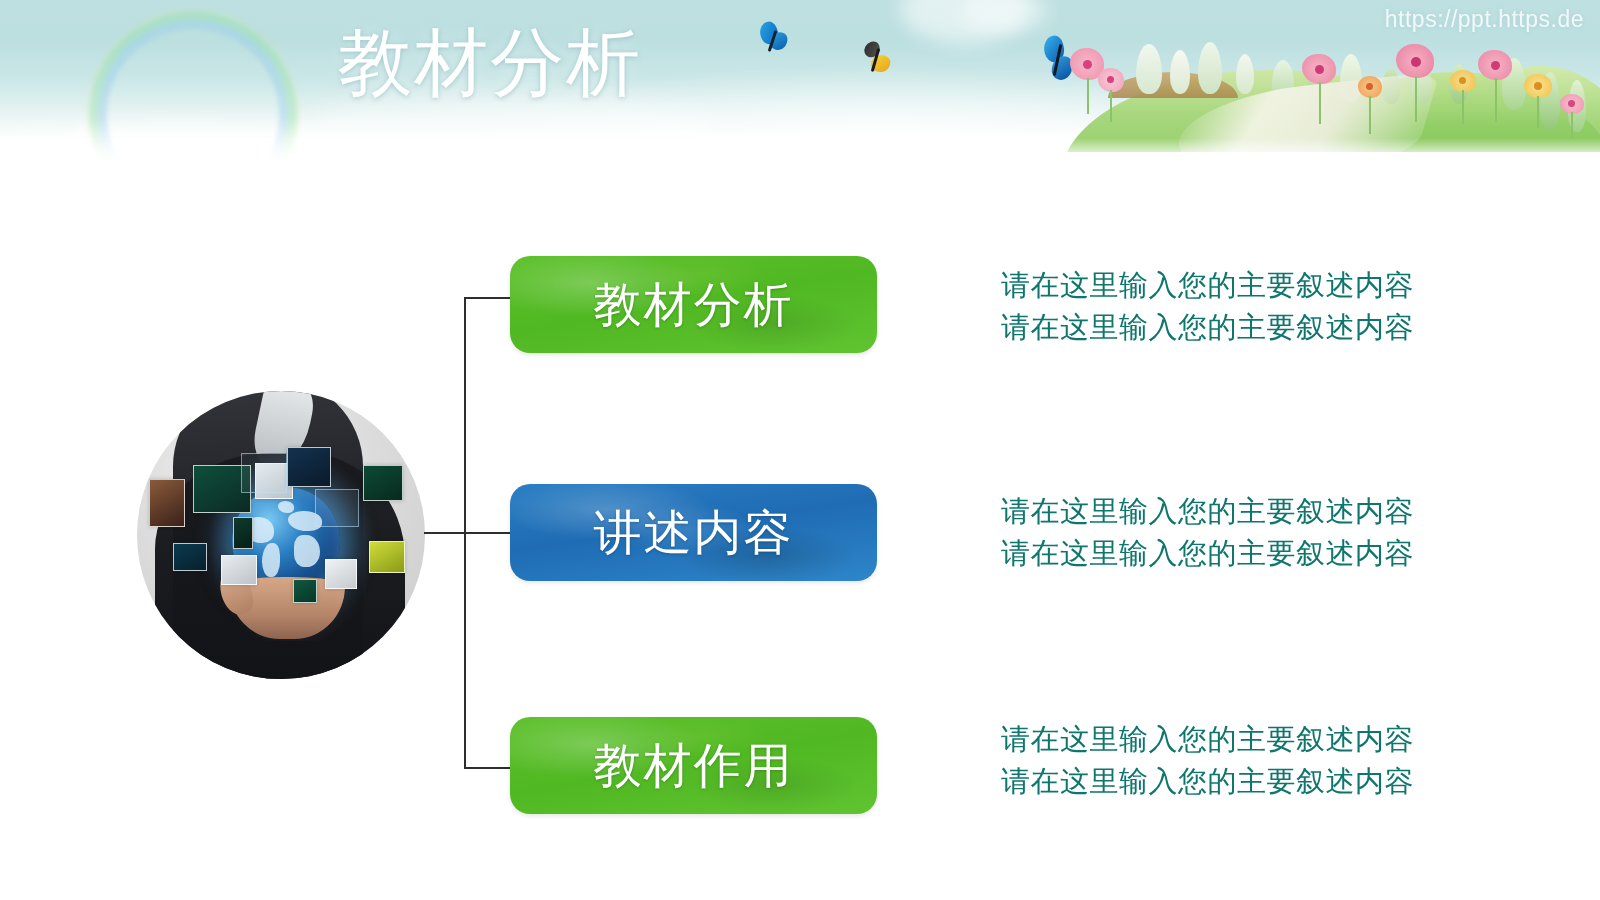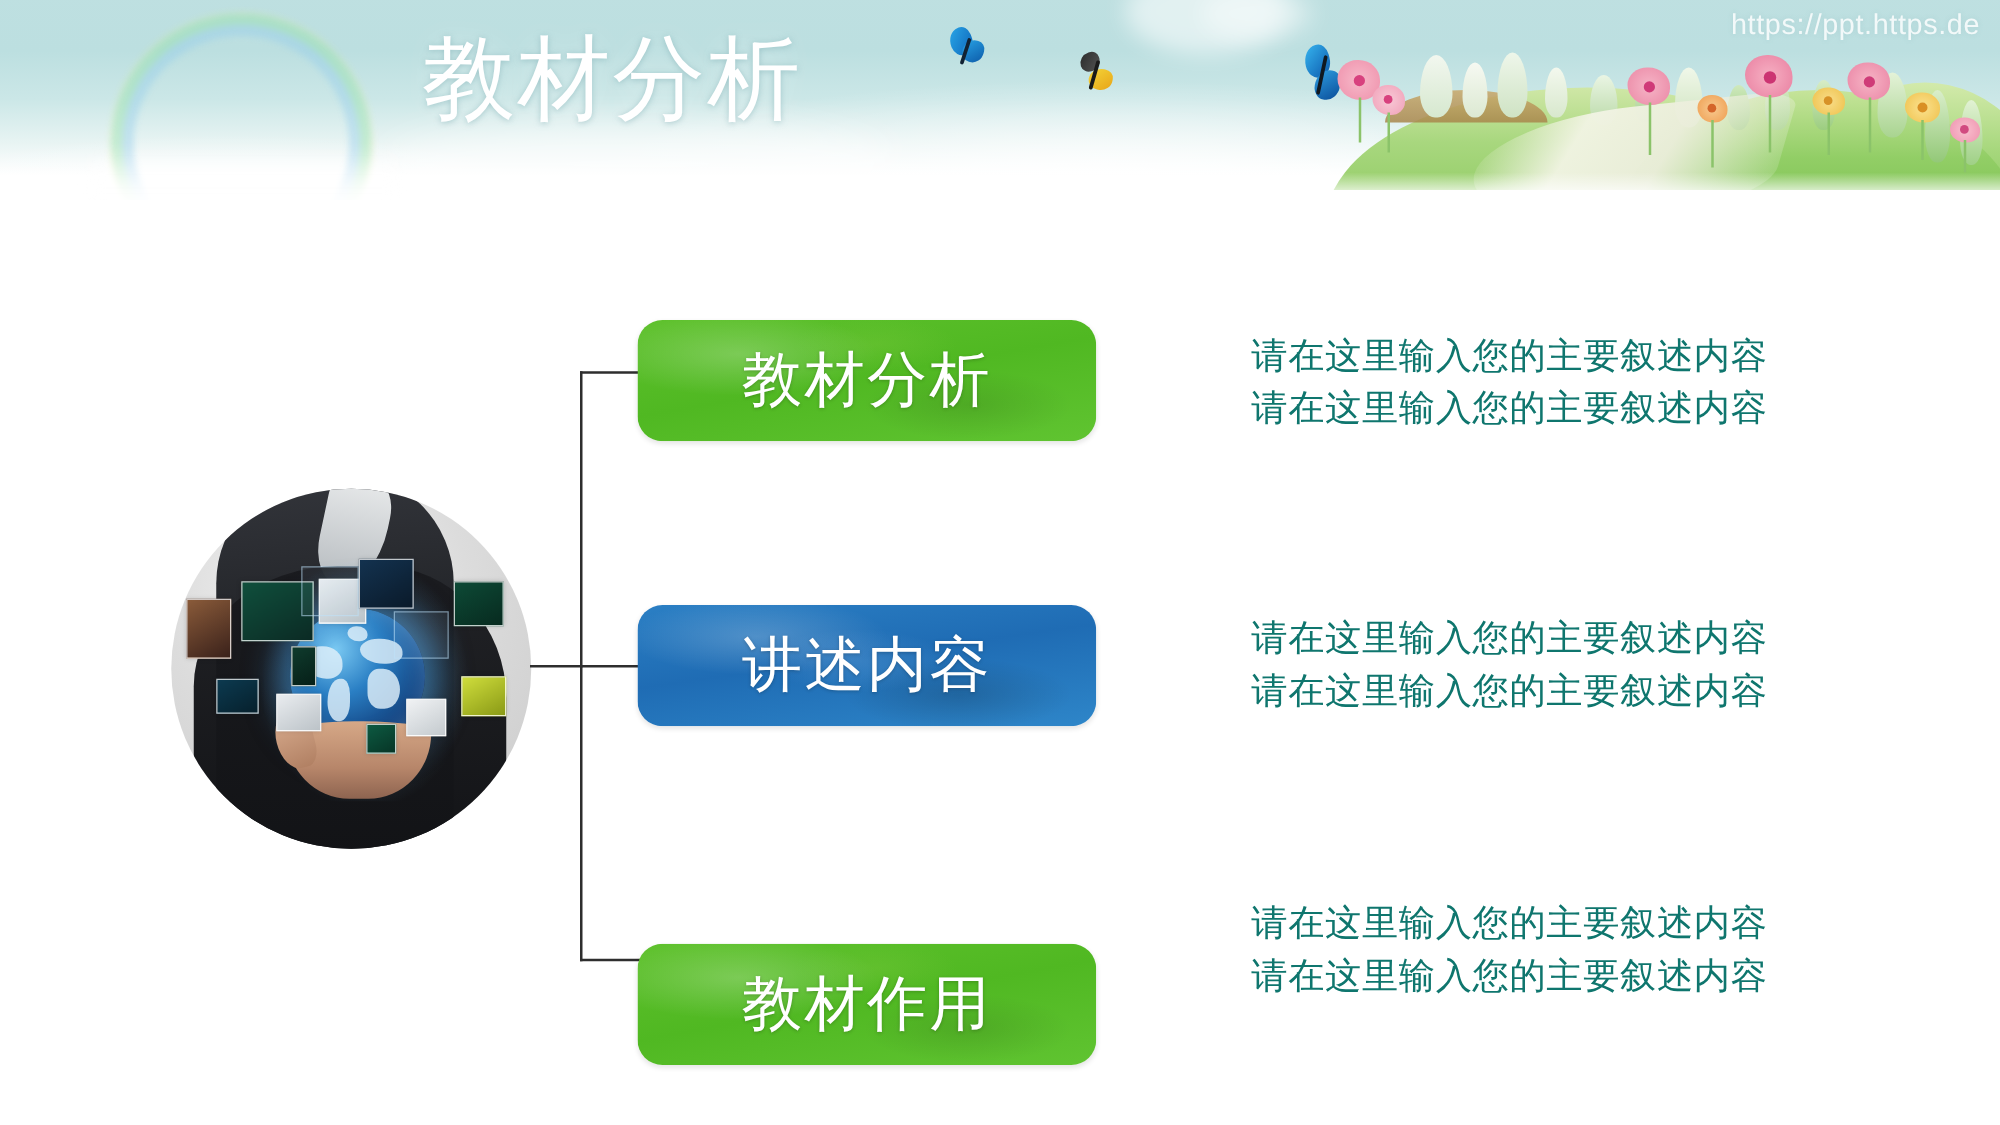--- a/index.html
+++ b/index.html
@@ -291,21 +291,21 @@
   }
   .node.blue {
     background:
       radial-gradient(ellipse 150px 44px at 26% 26%, rgba(255,255,255,0.20), rgba(255,255,255,0) 70%),
       radial-gradient(ellipse 130px 42px at 70% 74%, rgba(0,0,0,0.16), rgba(0,0,0,0) 70%),
       radial-gradient(ellipse 100px 34px at 48% 46%, rgba(120,180,230,0.28), rgba(120,180,230,0) 74%),
       linear-gradient(172deg, #2b7fc4 0%, #1f6cb4 45%, #2e86c9 100%);
   }
   .node.n1 { top: 256px; }
   .node.n2 { top: 484px; }
-  .node.n3 { top: 755px; }
+  .node.n3 { top: 717px; }
 
   .desc {
     position: absolute;
     left: 1001px;
     width: 520px;
     font-size: 29px;
     line-height: 1.45;
     color: #0f766e;
     letter-spacing: 0.5px;
   }

